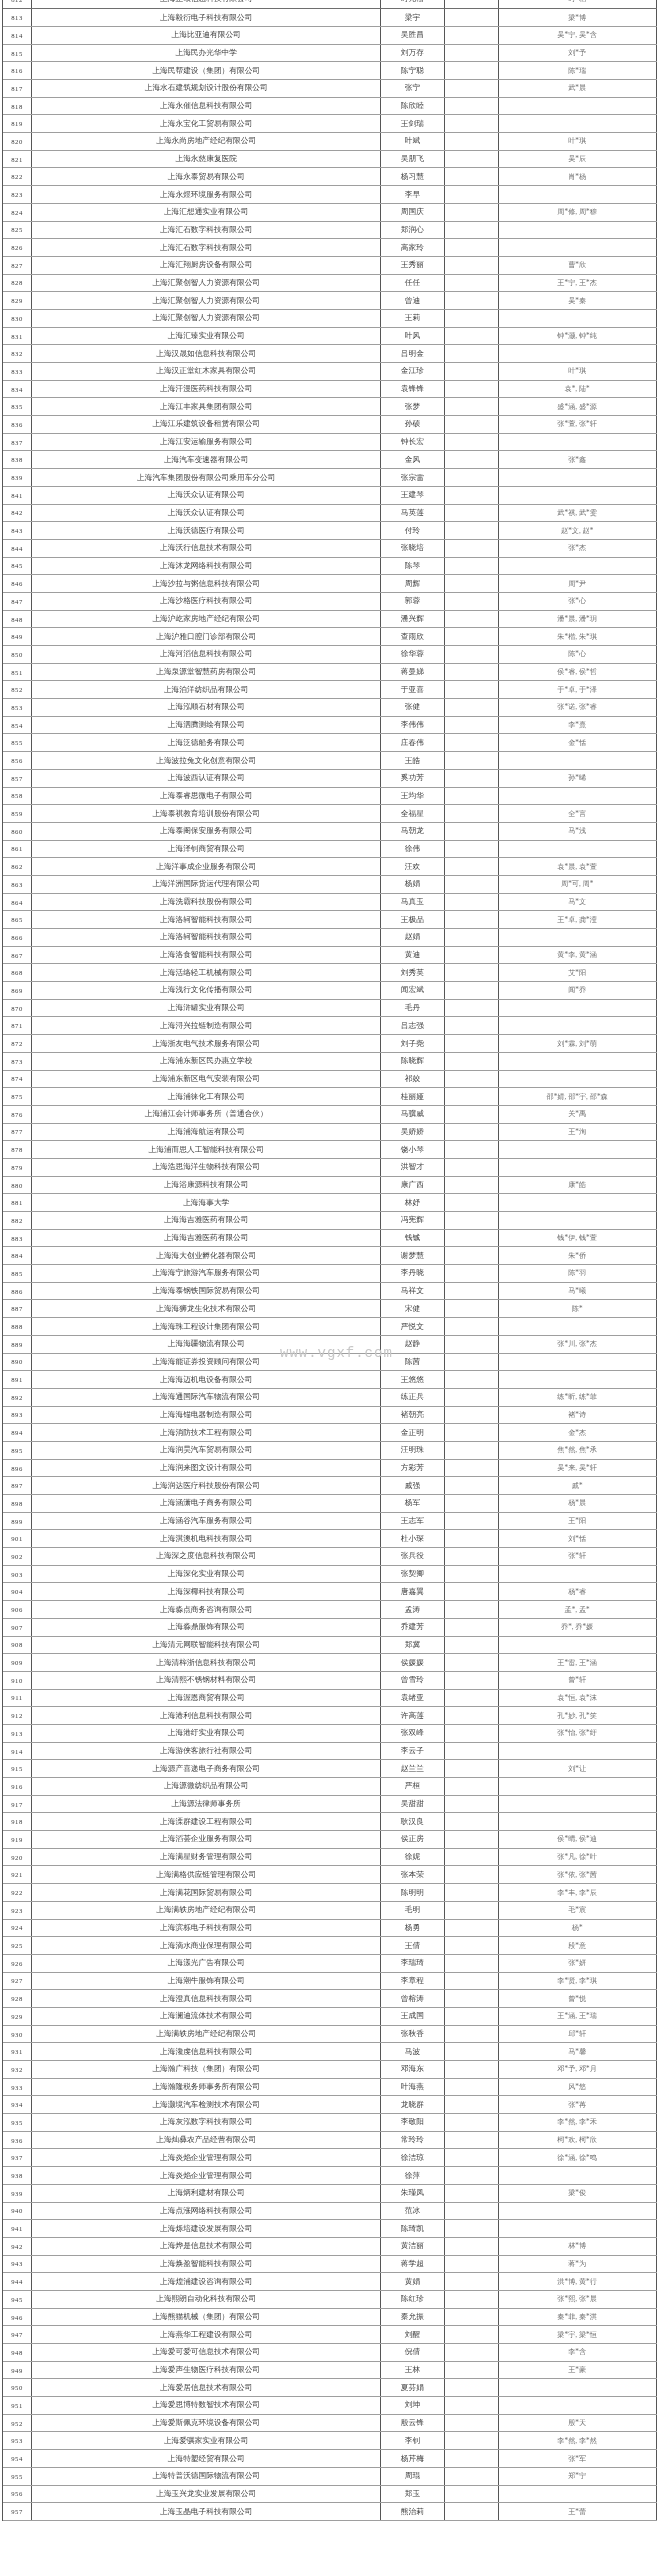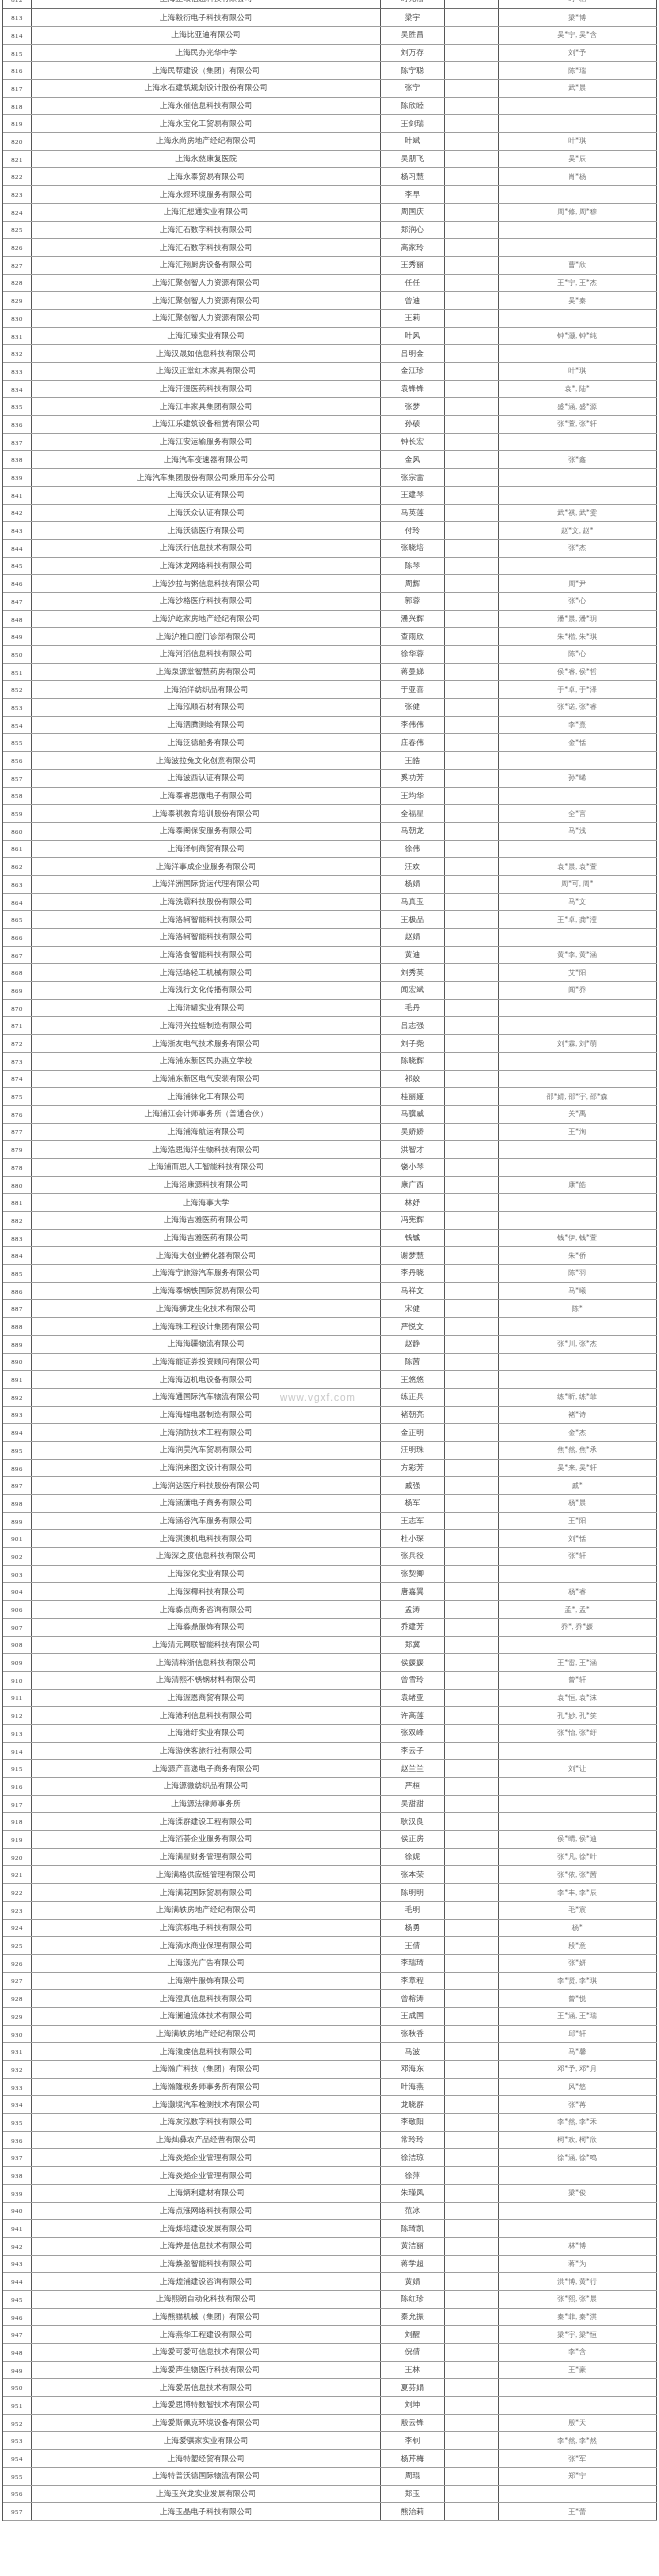--- a/index.html
+++ b/index.html
@@ -13,23 +13,23 @@
        border-bottom:1.5px solid #6e6e6e;}
   .row.partial .inner{position:absolute;top:-9.8px;left:0;right:0;height:17.7px;display:flex;}
   .cell{display:flex;align-items:center;justify-content:center;
         box-sizing:border-box;border-right:0.5px solid #565656;
         white-space:nowrap;overflow:hidden;color:#3d3d3d;}
   .c-num{width:30px;font-size:6.7px;letter-spacing:0.5px;}
   .c-company{width:349px;font-size:7.7px;}
   .c-person{width:64px;font-size:7.7px;}
   .c-blank{width:54px;}
   .c-masked{width:158px;font-size:7.2px;color:#6e6e6e;}
-  #watermark{position:absolute;left:280px;top:1392px;
-      font-family:Liberation Sans, sans-serif;
-      font-size:10px;color:#c7c7c7;letter-spacing:1px;z-index:5;}
+  #watermark{position:absolute;left:280px;top:1345px;
+      font-family:Liberation Mono, monospace;
+      font-size:14px;color:#c7c7c7;letter-spacing:1px;z-index:5;}
 </style>
 </head>
 <body>
 
 <div id="watermark">www.vgxf.com</div>
 
 <div id="table">
   <div id="tbody">
       <div class="row partial">
         <div class="inner">
@@ -226,24 +226,24 @@
       <div class="row">
         <div style="display: contents;"><div class="cell c-num">875</div><div class="cell c-company">上海浦徕化工有限公司</div><div class="cell c-person">桂丽娅</div><div class="cell c-blank"></div><div class="cell c-masked">邵*婧, 邵*宇, 邵*森</div></div>
       </div>
       <div class="row">
         <div style="display: contents;"><div class="cell c-num">876</div><div class="cell c-company">上海浦江会计师事务所（普通合伙）</div><div class="cell c-person">马骥威</div><div class="cell c-blank"></div><div class="cell c-masked">关*禹</div></div>
       </div>
       <div class="row">
         <div style="display: contents;"><div class="cell c-num">877</div><div class="cell c-company">上海浦海航运有限公司</div><div class="cell c-person">吴娇娇</div><div class="cell c-blank"></div><div class="cell c-masked">王*洵</div></div>
       </div>
       <div class="row">
+        <div style="display: contents;"><div class="cell c-num">878</div><div class="cell c-company">上海浦而思人工智能科技有限公司</div><div class="cell c-person">饶小琴</div><div class="cell c-blank"></div><div class="cell c-masked"></div></div>
+      </div>
+      <div class="row">
         <div style="display: contents;"><div class="cell c-num">879</div><div class="cell c-company">上海浩思海洋生物科技有限公司</div><div class="cell c-person">洪智才</div><div class="cell c-blank"></div><div class="cell c-masked"></div></div>
-      </div>
-      <div class="row">
-        <div style="display: contents;"><div class="cell c-num">878</div><div class="cell c-company">上海浦而思人工智能科技有限公司</div><div class="cell c-person">饶小琴</div><div class="cell c-blank"></div><div class="cell c-masked"></div></div>
       </div>
       <div class="row">
         <div style="display: contents;"><div class="cell c-num">880</div><div class="cell c-company">上海浴康源科技有限公司</div><div class="cell c-person">康广西</div><div class="cell c-blank"></div><div class="cell c-masked">康*皓</div></div>
       </div>
       <div class="row">
         <div style="display: contents;"><div class="cell c-num">881</div><div class="cell c-company">上海海事大学</div><div class="cell c-person">林妤</div><div class="cell c-blank"></div><div class="cell c-masked"></div></div>
       </div>
       <div class="row">
         <div style="display: contents;"><div class="cell c-num">882</div><div class="cell c-company">上海海吉雅医药有限公司</div><div class="cell c-person">冯宪辉</div><div class="cell c-blank"></div><div class="cell c-masked"></div></div>
       </div>

